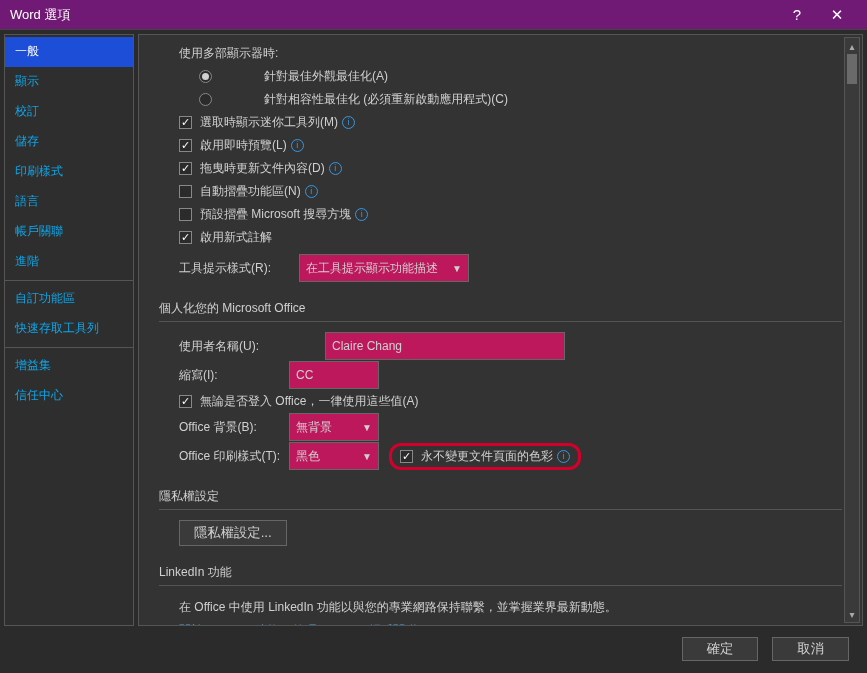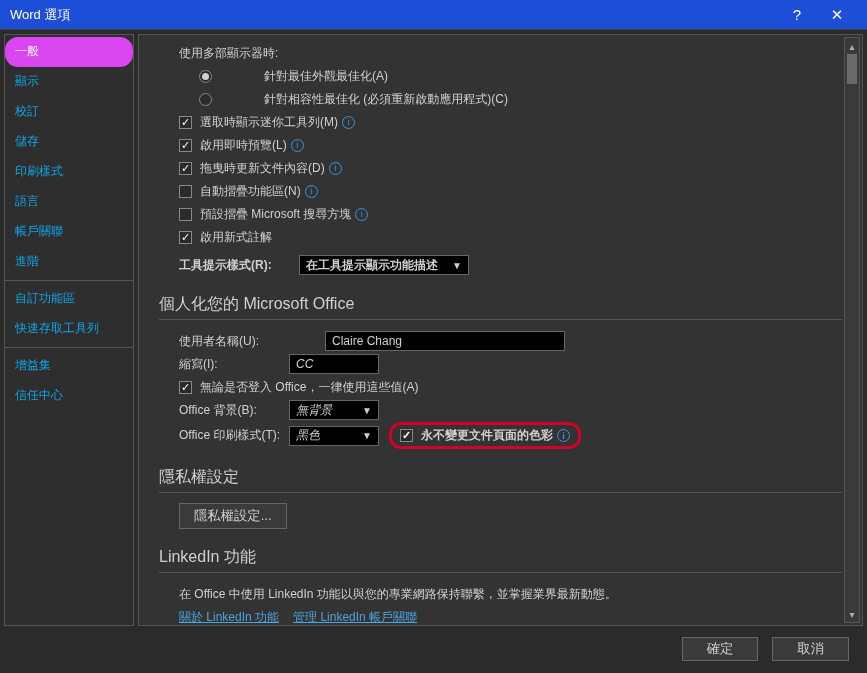--- a/index.html
+++ b/index.html
@@ -4,37 +4,37 @@
 <style>
   * { box-sizing: border-box; margin: 0; padding: 0; }
   body {
     width: 867px; height: 673px;
     background: #2b2b2b;
     font-family: "Microsoft JhengHei", "Segoe UI", sans-serif;
     font-size: 12px; color: #d0d0d0;
     overflow: hidden;
   }
   .titlebar {
-    height: 30px; background: #1d4ed8;
+    height: 30px; background: #701a75;
     display: flex; align-items: center; padding: 0 10px;
     border-bottom: 1px solid #444;
   }
   .titlebar .title { flex: 1; color: #fff; font-size: 13px; }
   .titlebar .ctl { width: 40px; text-align: center; color: #fff; font-size: 15px; cursor: pointer; }
   .body { display: flex; height: 600px; }
   .sidebar {
     width: 130px; background: #2e2e2e;
     border: 1px solid #555; margin: 4px;
     padding: 2px 0;
   }
   .sidebar .item {
     padding: 6px 10px; color: #0ea5e9; cursor: pointer;
     border-bottom: 1px solid transparent;
   }
-  .sidebar .item.sel { background: #d946ef; color: #fff; border-radius: 13px; }
+  .sidebar .item.sel { background: #1d4ed8; color: #fff; }
   .sidebar .sep { height: 1px; background: #555; margin: 3px 0; }
   .main {
     flex: 1; position: relative; margin: 4px 4px 4px 0;
     border: 1px solid #555; background: #333;
     overflow: hidden;
   }
   .content { padding: 6px 20px 6px 20px; height: 100%; overflow: hidden; }
   .row { display: flex; align-items: center; min-height: 22px; margin: 1px 0; }
   .indent1 { padding-left: 20px; }
   .indent2 { padding-left: 40px; gap: 44px; }
@@ -48,41 +48,41 @@
   .radio.sel::after { content: ""; width: 7px; height: 7px; border-radius:50%; background: #d0d0d0; }
   .check.sel { color:#fff; font-size:11px; line-height:11px; }
   .check.sel::after { content: "✓"; }
   .info {
     display:inline-flex; width:13px; height:13px; border:1px solid #3a96dd;
     border-radius:50%; color:#3a96dd; font-size:9px;
     align-items:center; justify-content:center; margin-left:4px;
   }
   .info::after { content: "i"; }
   .section {
-    color:#d0d0d0; font-size:16px; margin-top:18px; margin-bottom:10px;
+    color:#d0d0d0; font-size:12px; margin-top:18px; margin-bottom:10px;
     border-bottom:1px solid #555; padding-bottom:4px;
   }
   .label { width: 110px; }
   input[type=text], .select {
-    background:#000000; border:1px solid #666; color:#d0d0d0;
-    height:20px; padding:0 6px; font-size:12px;
+    background:#be185d; border:1px solid #666; color:#d0d0d0;
+    height:28px; padding:0 6px; font-size:12px;
   }
   .select { display:inline-flex; align-items:center; justify-content:space-between; cursor:pointer; }
   .select .arrow { margin-left:8px; font-size:10px; }
   .wide { width: 240px; margin-left: 36px; }
-  .med { width: 90px; font-style: italic; }
+  .med { width: 90px; }
   .sel2 { width: 170px; }
   .btn {
     background:#3a3a3a; border:1px solid #666; color:#d0d0d0;
     padding:3px 14px; cursor:pointer;
   }
   .link { color:#4aa3df; text-decoration:underline; cursor:pointer; margin-right:14px; }
   .highlight {
     border: 3px solid #d2002a; border-radius: 12px;
-    padding: 2px 8px; display: inline-flex; align-items: center; font-weight: bold;
+    padding: 2px 8px; display: inline-flex; align-items: center;
   }
   .footer {
     height: 38px; display:flex; justify-content:flex-end; align-items:center;
     padding: 0 18px; gap: 14px; background:#2b2b2b;
   }
   .footer .btn { padding: 2px 24px; }
   .scrollbar {
     position:absolute; right:2px; top:2px; bottom:2px; width:16px;
     background:#3a3a3a; border:1px solid #555;
   }
@@ -153,21 +153,21 @@
       </div>
       <div class="row indent1">
         <span class="check"></span>
         <span>預設摺疊 Microsoft 搜尋方塊</span>
         <span class="info"></span>
       </div>
       <div class="row indent1">
         <span class="check sel"></span>
         <span>啟用新式註解</span>
       </div>
-      <div class="row indent1" style="margin-top:6px;font-weight:bold;">
+      <div class="row indent1" style="margin-top:6px;">
         <span style="width:120px;">工具提示樣式(R):</span>
         <div class="select sel2">
           <span>在工具提示顯示功能描述</span>
           <span class="arrow">▼</span>
         </div>
       </div>
 
       <div class="section">個人化您的 Microsoft Office</div>
 
       <div class="row indent1">

